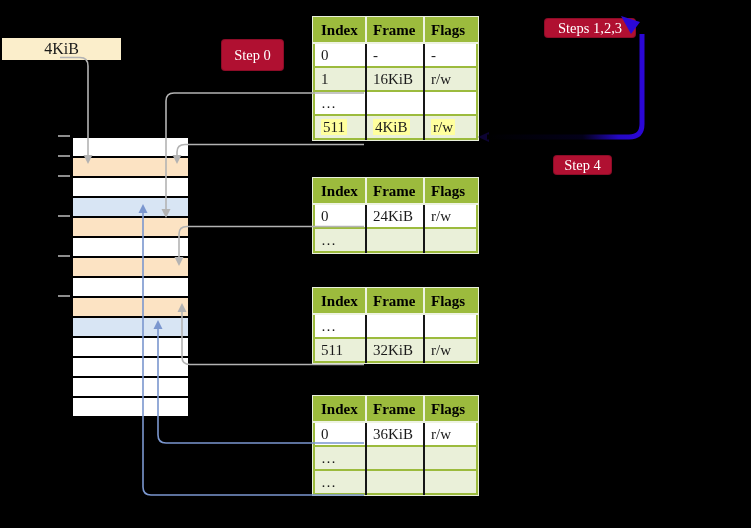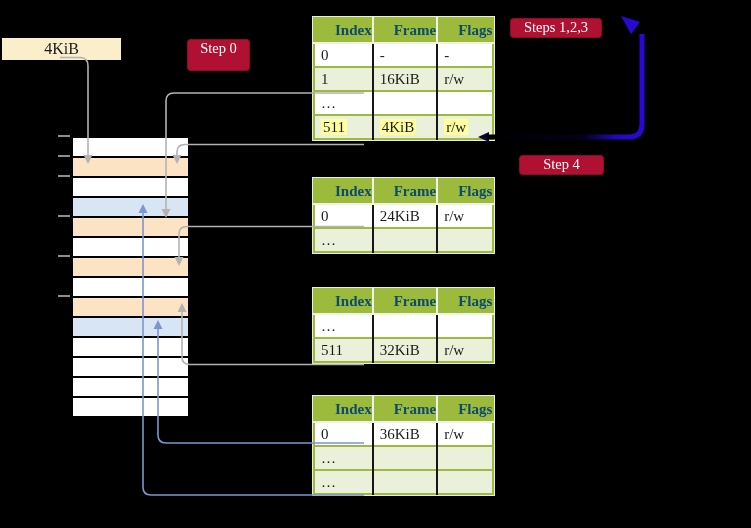--- a/index.html
+++ b/index.html
@@ -3,40 +3,40 @@
 <meta charset="utf-8">
 <style>
   html,body{margin:0;padding:0;background:#000;}
   #stage{position:relative;width:751px;height:528px;background:#000;overflow:hidden;
          font-family:"Liberation Serif","DejaVu Serif",serif;}
   
   .wheat-box{position:absolute;left:2px;top:38px;width:119px;height:22px;background:#fbeecb;
              color:#1a1a1a;font-size:16px;display:flex;align-items:center;justify-content:center;z-index:3;}
   
   .badge{position:absolute;color:#fff;font-size:14.5px;border-radius:3px;
-         display:flex;justify-content:center;z-index:3;white-space:nowrap;}
+         display:flex;align-items:center;justify-content:center;z-index:3;white-space:nowrap;margin-left:34px;}
   .badge.red{background:#b01031;box-shadow:0 0 0 1px #8c0c27;}
   .badge.violet{background:#5316f0;}
   #badge-step0{left:188px;top:40px;width:61px;height:30px;}
   #badge-steps123{left:511px;top:19px;width:90px;height:18px;}
   #badge-steps1234{left:650px;top:19px;width:101px;height:21px;font-size:15px;}
-  #badge-step4{left:520px;top:156px;width:83px;height:18px;}
+  #badge-step4{left:520px;top:156px;width:57px;height:18px;}
   
   #memory-map{position:absolute;left:71px;top:136px;width:115px;z-index:1;
               border:2px solid #000;border-bottom:none;}
   .mrow{height:18px;border-bottom:2px solid #000;}
   .mrow.white{background:#ffffff;}
   .mrow.orange{background:#fce3c3;}
   .mrow.blue{background:#d8e5f4;}
   .tick{position:absolute;left:58px;width:12px;height:2px;background:#8d8d8d;z-index:1;}
   
   table.ptable{position:absolute;border-collapse:collapse;table-layout:fixed;z-index:2;
                border:2px solid #9cbb3d;box-shadow:0 0 0 1px #e9efdc;background:#fff;}
-  .ptable th{background:#9cbb3d;color:#0c4a6e;font-weight:bold;font-size:15px;text-align:left;
-             height:23px;padding:0 0 0 20px;border-right:2px solid #eef3e2;border-bottom:2px solid #eef3e2;}
+  .ptable th{background:#9cbb3d;color:#000000;font-weight:bold;font-size:15px;text-align:left;
+             height:23px;padding:0 0 0 6px;border-right:2px solid #eef3e2;border-bottom:2px solid #eef3e2;}
   .ptable th:last-child{border-right:none;}
   .ptable td{font-size:15px;color:#1a1a1a;height:22px;padding:0 0 0 6px;
              border-right:2px solid #161616;border-top:2px solid #9cbb3d;background:#fff;}
   .ptable td:last-child{border-right:none;}
   .ptable tr.pale td{background:#eaf0d9;}
   .ptable col.c1{width:52px;} .ptable col.c2{width:58px;} .ptable col.c3{width:53px;}
   #table-1{left:313px;top:17px;}
   #table-2{left:313px;top:178px;}
   #table-3{left:313px;top:288px;}
   #table-4{left:313px;top:396px;}

